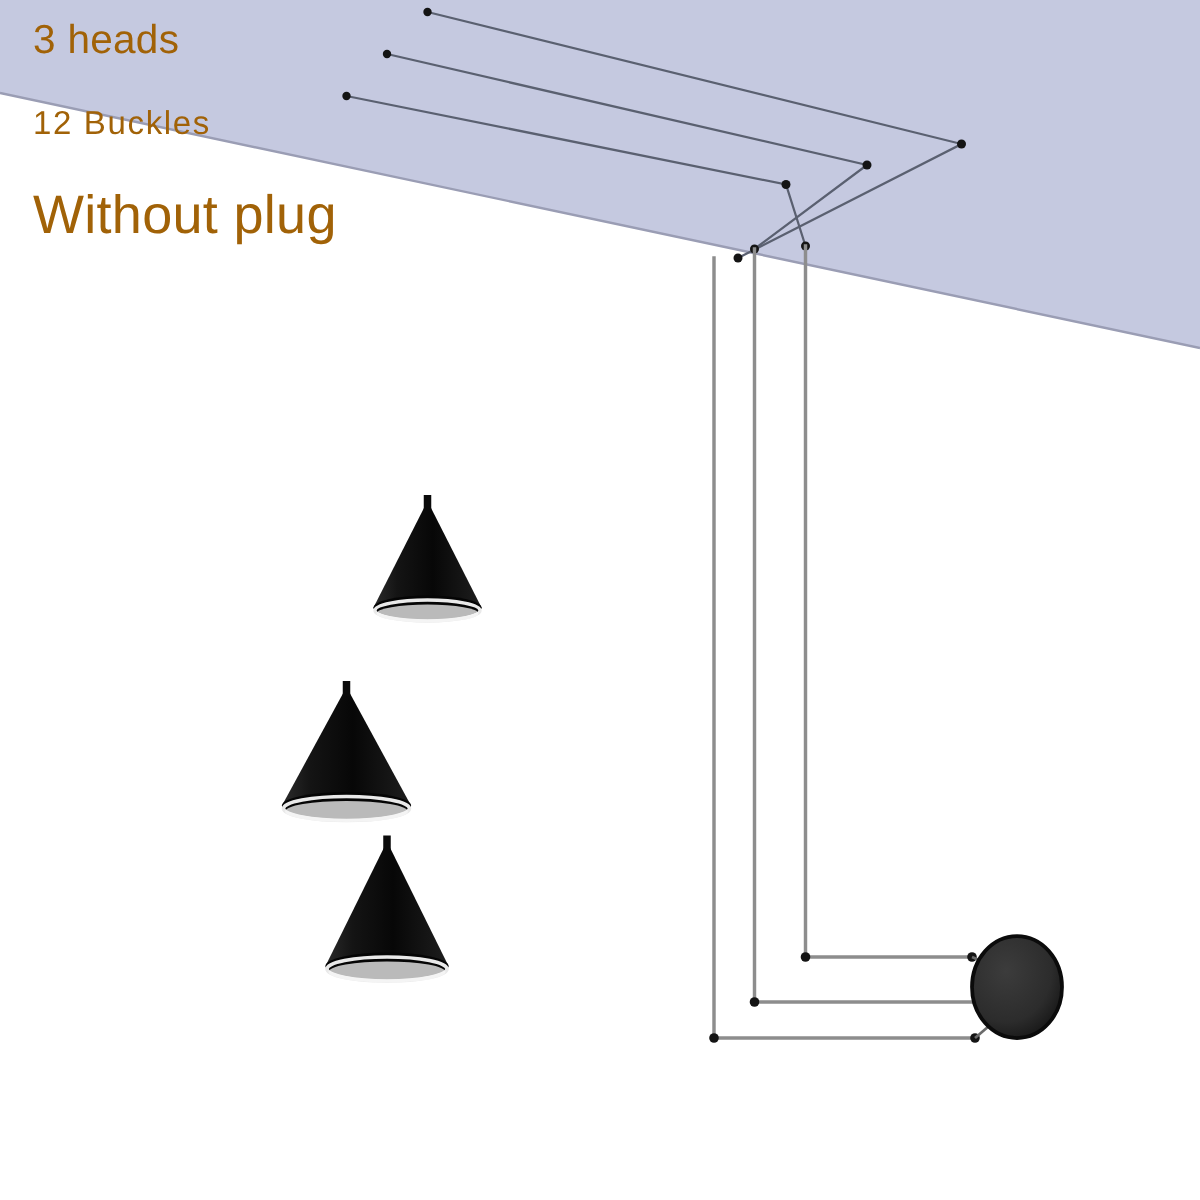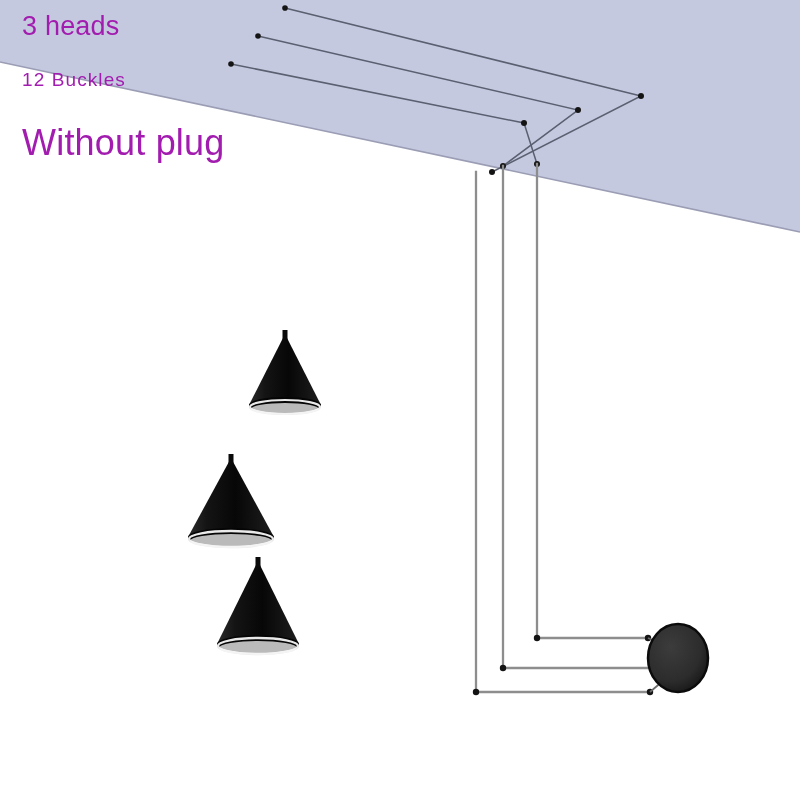--- a/index.html
+++ b/index.html
@@ -21,34 +21,34 @@
   #scene {
     position: absolute;
     top: 0;
     left: 0;
     width: 800px;
     height: 800px;
     display: block;
   }
   .label {
     position: absolute;
-    color: #a21caf;
+    color: #a16207;
     white-space: nowrap;
     font-family: "Liberation Sans", sans-serif;
     letter-spacing: 0.2px;
   }
   #label-heads {
     left: 22px;
     top: 11px;
     font-size: 27px;
   }
   #label-buckles {
     left: 22px;
     top: 69px;
-    font-size: 19px;
+    font-size: 22px;
     letter-spacing: 1.1px;
   }
   #label-plug {
     left: 22px;
     top: 122px;
     font-size: 36px;
   }
 </style>
 </head>
 <body>

